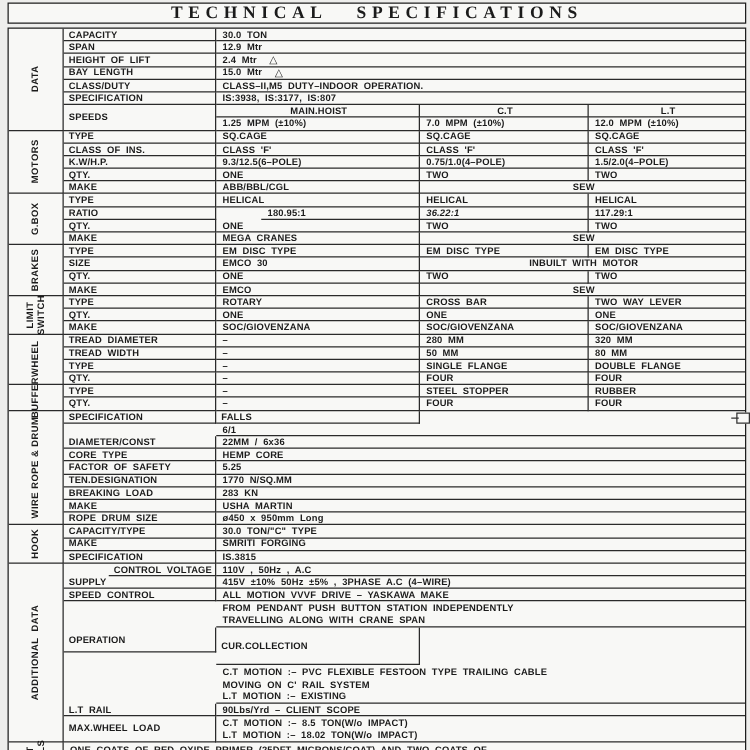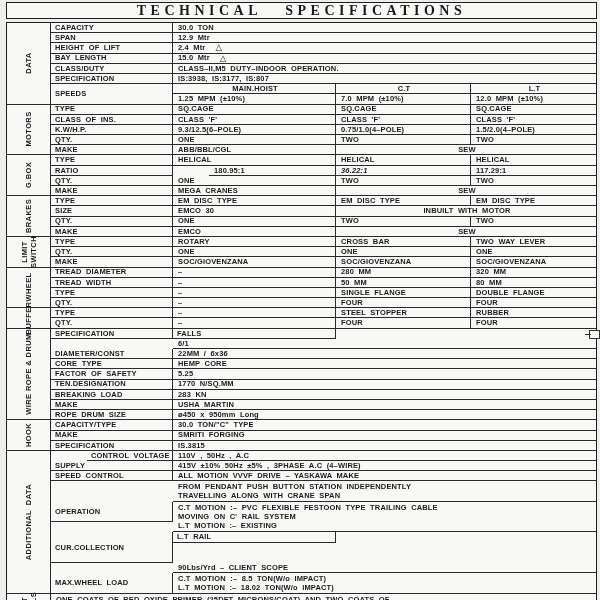--- a/index.html
+++ b/index.html
@@ -564,28 +564,28 @@
           <div class="cell noR" style="grid-column: 2 / -1; height: 10.2px;">
             <span class="txt">ALL MOTION VVVF DRIVE – YASKAWA MAKE</span>
           </div>
           <div class="cell noR" style="grid-column: 2 / -1; height: 20.4px;">
             <span class="txt">FROM PENDANT PUSH BUTTON STATION INDEPENDENTLY
 TRAVELLING ALONG WITH CRANE SPAN</span>
           </div>
           <div class="cell label" style="height: 20.4px;">
             <span class="txt">OPERATION</span>
           </div>
+          <div class="cell label" style="height: 30.6px;">
+            <span class="txt">CUR.COLLECTION</span>
+          </div>
           <div class="cell noR" style="grid-column: 2 / -1; height: 30.6px;">
             <span class="txt">C.T MOTION :– PVC FLEXIBLE FESTOON TYPE TRAILING CABLE
 MOVING ON C' RAIL SYSTEM
 L.T MOTION :– EXISTING</span>
           </div>
-          <div class="cell label" style="height: 30.6px;">
-            <span class="txt">CUR.COLLECTION</span>
-          </div>
           <div class="cell label" style="height: 10.2px;">
             <span class="txt">L.T RAIL</span>
           </div>
           <div class="cell noR" style="grid-column: 2 / -1; height: 10.2px;">
             <span class="txt">90Lbs/Yrd – CLIENT SCOPE</span>
           </div>
           <div class="cell label" style="height: 20.4px;">
             <span class="txt">MAX.WHEEL LOAD</span>
           </div>
           <div class="cell noR" style="grid-column: 2 / -1; height: 20.4px;">

